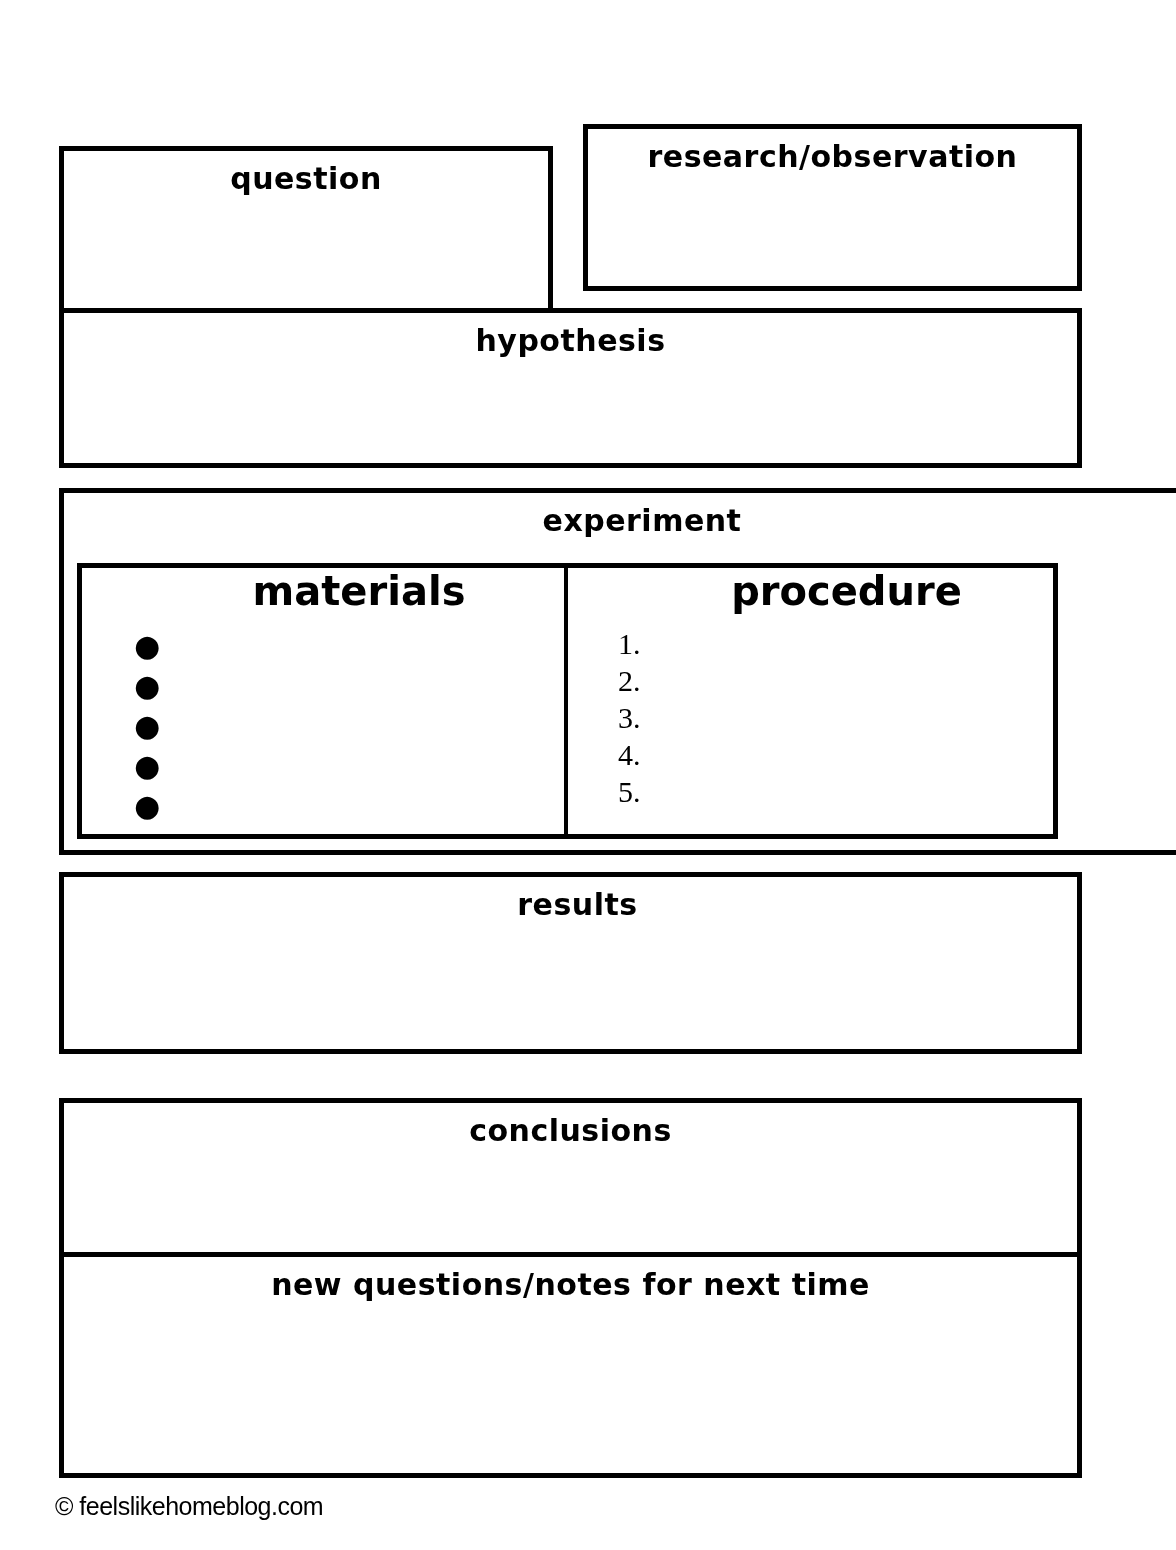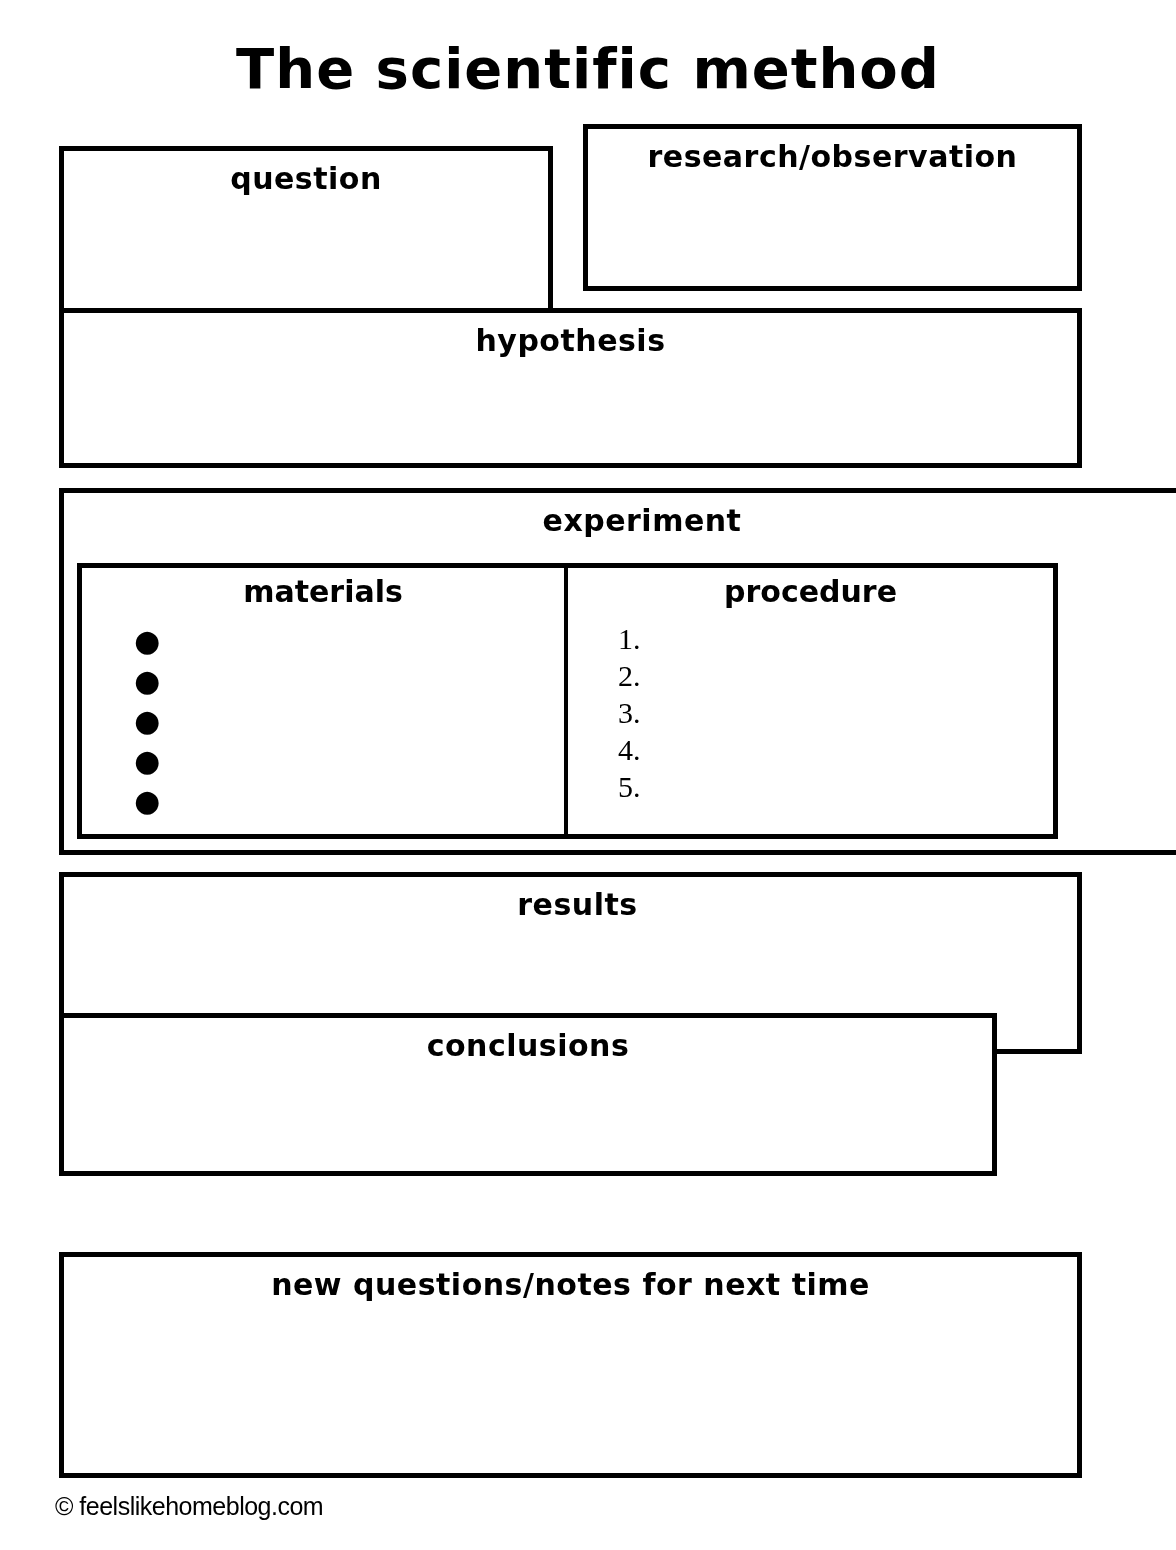--- a/index.html
+++ b/index.html
@@ -61,23 +61,23 @@
     width: 486px;
     border-right: 4px solid #000000;
     box-sizing: border-box;
   }
   .col-procedure {
     flex: 1;
   }
   .col-label {
     width: 100%;
     text-align: center;
-    font-size: 30px;
+    font-size: 40px;
     font-weight: 800;
-    padding-top: 6px;
+    margin-left: 36px;
   }
   .materials-list {
     list-style: none;
     margin: 16px 0 0 0;
     padding: 0 0 0 52px;
   }
   .materials-list li {
     height: 40px;
     font-size: 30px;
     line-height: 32px;
@@ -88,37 +88,36 @@
     padding: 0 0 0 50px;
     font-family: "Liberation Serif", "DejaVu Serif", serif;
   }
   .procedure-list li {
     height: 37px;
     font-size: 30px;
     line-height: 32px;
   }
   
   .box-results { left: 59px; top: 872px; width: 1023px; height: 182px; padding-left: 14px; }
-  .box-conclusions { left: 59px; top: 1013px; width: 938px; height: 163px; }
+  .box-conclusions { left: 59px; top: 1098px; width: 1023px; height: 163px; }
   .box-newq { left: 59px; top: 1252px; width: 1023px; height: 226px; }
   .footer {
     position: absolute;
     left: 55px;
     top: 1492px;
     font-size: 25px;
     letter-spacing: -0.5px;
     font-family: "Liberation Sans", sans-serif;
   }
 </style>
 </head>
 <body>
 
 <div class="page">
 
-  <div class="title">The scientific method</div>
 
   <div class="box box-question">
     <div class="box-label">question</div>
   </div>
 
   <div class="box box-research">
     <div class="box-label">research/observation</div>
   </div>
 
   <div class="box box-hypothesis">

